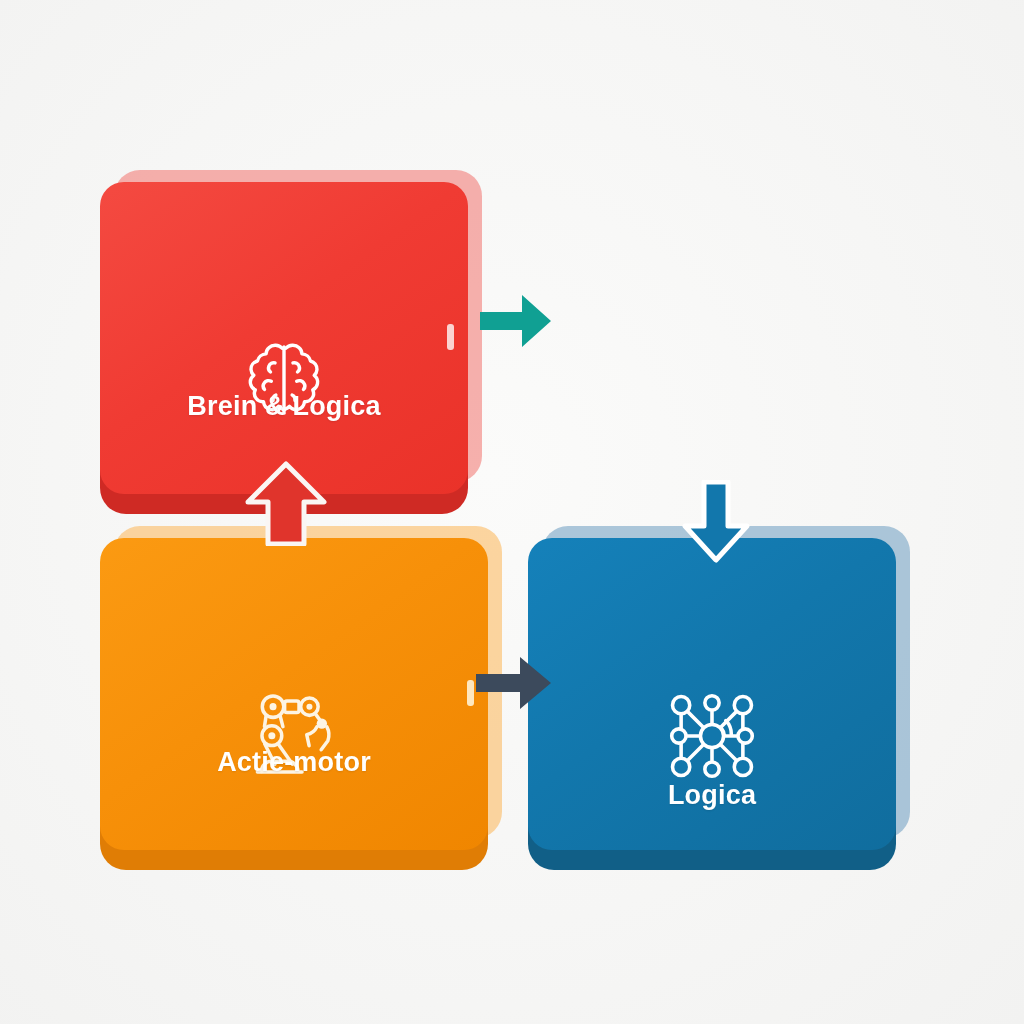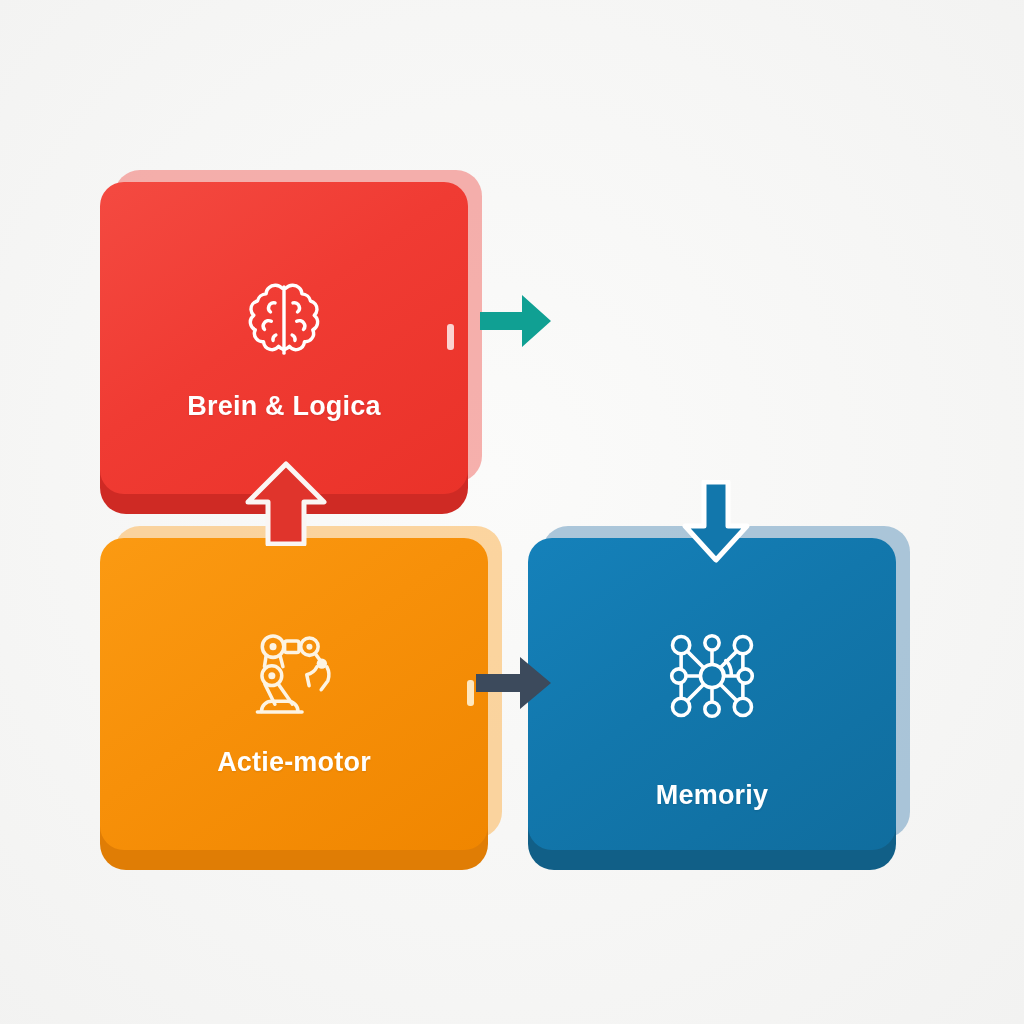--- a/index.html
+++ b/index.html
@@ -44,21 +44,21 @@
     top: 26px; bottom: -20px;
     border-radius: 26px;
   }
   .card .face {
     position: absolute;
     inset: 0;
     border-radius: 24px;
     display: flex;
     flex-direction: column;
     align-items: center;
-    justify-content: flex-start;
+    justify-content: center;
   }
   .card .icon-wrap {
     margin-top: 84px;
     width: 108px;
     height: 108px;
     display: flex;
     align-items: center;
     justify-content: center;
   }
   .card .label {
@@ -171,21 +171,21 @@
           <circle cx="51" cy="13" r="5.3" fill="#1277ac"></circle>
           <circle cx="11.6" cy="32" r="4.4" fill="#1277ac"></circle>
           <circle cx="52.4" cy="32" r="4.4" fill="#1277ac"></circle>
           <circle cx="13" cy="51" r="5.3" fill="#1277ac"></circle>
           <circle cx="32" cy="52.4" r="4.4" fill="#1277ac"></circle>
           <circle cx="51" cy="51" r="5.3" fill="#1277ac"></circle>
         </svg>
       </div>
       <div class="label">
         <br>
-        <span>Memoriy</span>
+        <span>Logica</span>
       </div>
     </div>
   </div>
 
   <div class="arrow" id="arrow-brain-perception">
     <svg width="76" height="66" viewBox="0 0 76 66">
       <path d="M2 24 H44 V7 L73 33 L44 59 V42 H2 Z" fill="#10a093"></path>
     </svg>
   </div>
 

